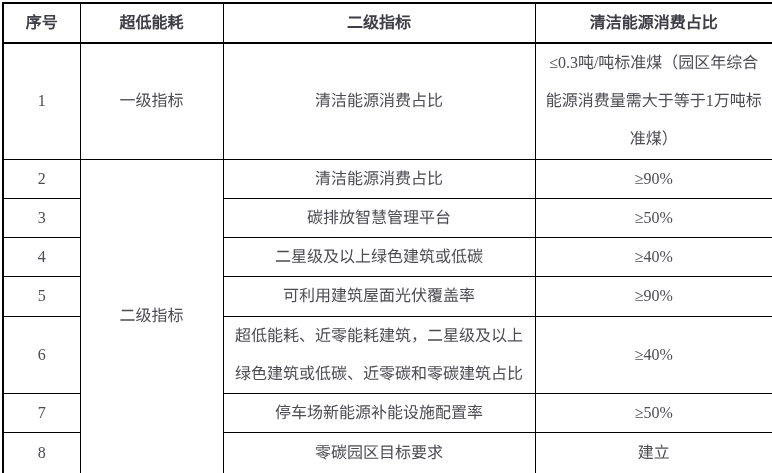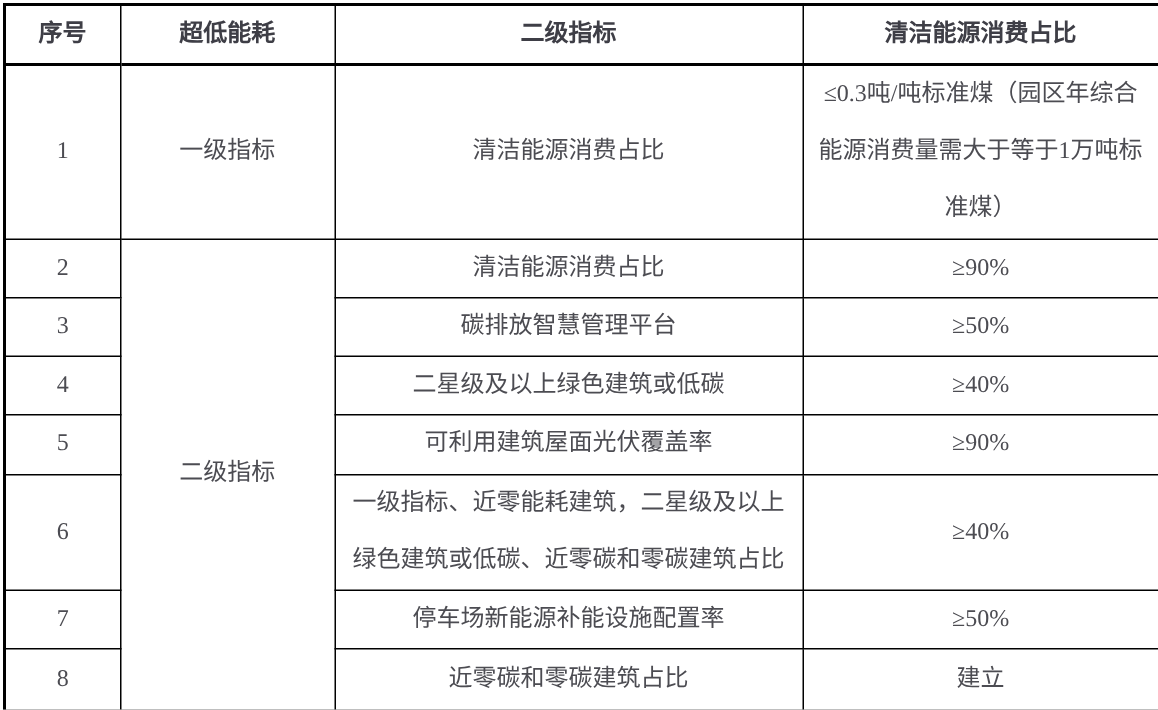--- a/index.html
+++ b/index.html
@@ -85,27 +85,27 @@
         <td>二星级及以上绿色建筑或低碳</td>
         <td>≥40%</td>
       </tr>
       <tr style="height: 40px;">
         <td>5</td>
         <td>可利用建筑屋面光伏覆盖率</td>
         <td>≥90%</td>
       </tr>
       <tr style="height: 77px;">
         <td>6</td>
-        <td>一级指标、近零能耗建筑，二星级及以上绿色建筑或低碳、近零碳和零碳建筑占比</td>
+        <td>超低能耗、近零能耗建筑，二星级及以上绿色建筑或低碳、近零碳和零碳建筑占比</td>
         <td>≥40%</td>
       </tr>
       <tr style="height: 38px;">
         <td>7</td>
         <td>停车场新能源补能设施配置率</td>
         <td>≥50%</td>
       </tr>
       <tr style="height: 42px;">
         <td>8</td>
-        <td>近零碳和零碳建筑占比</td>
+        <td>零碳园区目标要求</td>
         <td>建立</td>
       </tr>
     </tbody>
 </table>
 
 </body></html>

